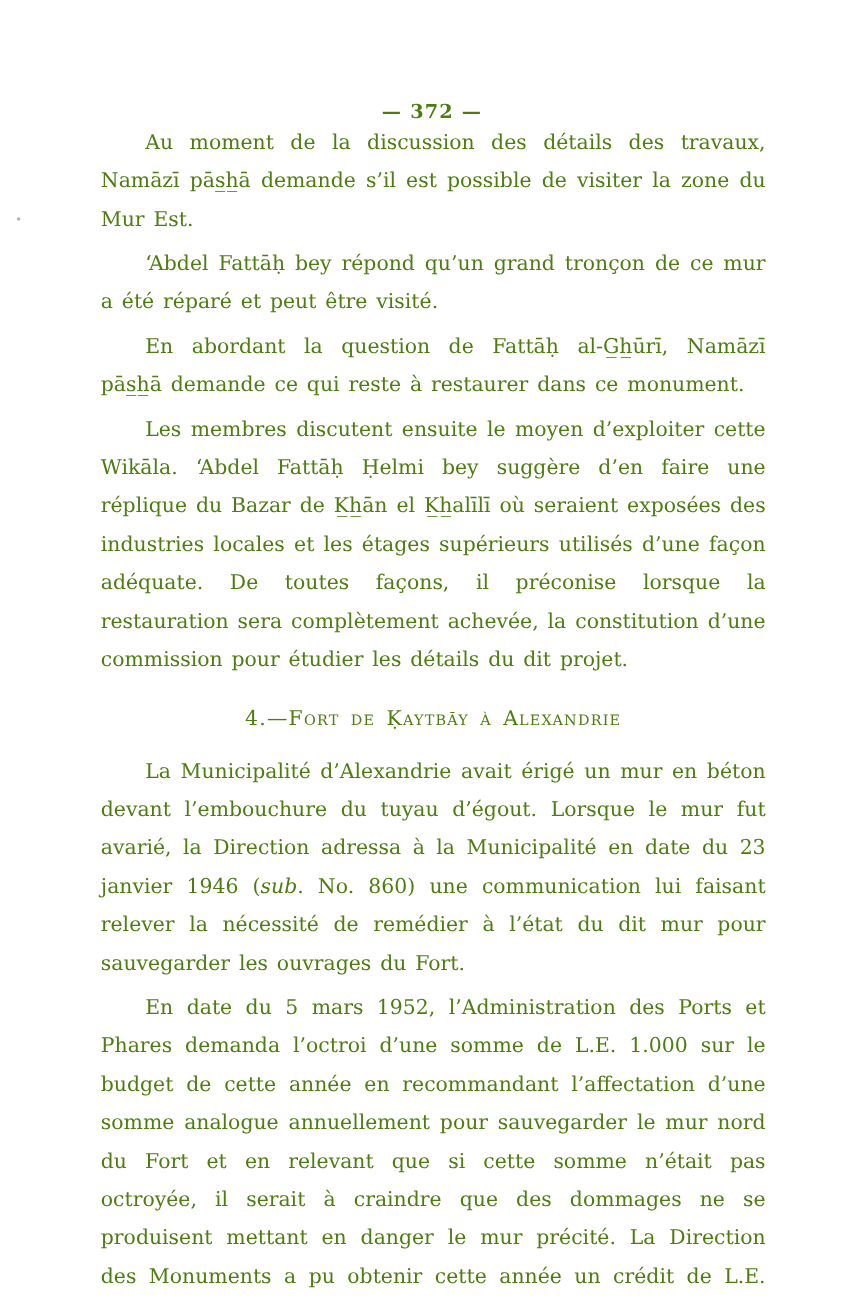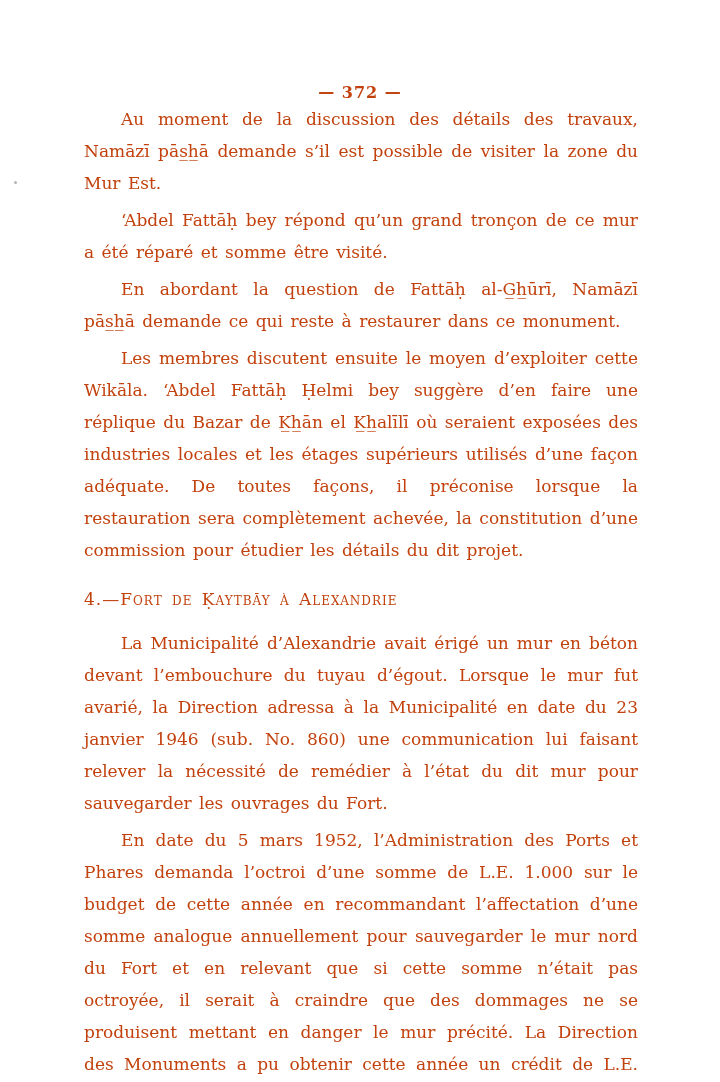--- a/index.html
+++ b/index.html
@@ -7,21 +7,21 @@
     padding: 0;
     background: #ffffff;
   }
   .page {
     position: relative;
     width: 720px;
     height: 1082px;
     background: #ffffff;
     overflow: hidden;
     font-family: "DejaVu Serif", "Liberation Serif", serif;
-    color: #c2410c;
+    color: #4d7c0f;
   }
   .page-number {
     position: absolute;
     top: 83px;
     left: 0;
     width: 100%;
     text-align: center;
     font-size: 16px;
     font-weight: bold;
     letter-spacing: 1px;
@@ -39,43 +39,45 @@
   .para {
     margin: 0 0 5px 0;
     text-indent: 37px;
   }
   .heading {
     margin: 17px 0 12px 0;
     font-size: 17px;
     font-weight: normal;
     font-variant: small-caps;
     letter-spacing: 1px;
+    text-align: center;
     text-indent: 0;
     word-spacing: 3px;
   }
   .it {
+    font-style: italic;
   }
   .speck {
     position: absolute;
     left: 14px;
     top: 181px;
     width: 3px;
     height: 3px;
     background: #b5b5b5;
     border-radius: 50%;
   }
 </style>
 </head>
 <body>
 
 <div class="page">
   <div class="speck"></div>
   <div class="page-number">— 372 —</div>
   <div class="text-block">
       <p class="para"><span>Au moment de la discussion des détails des travaux, Namāzī pās̲h̲ā demande s’il est possible de visiter la zone du Mur Est.</span></p>
-      <p class="para"><span>‘Abdel Fattāḥ bey répond qu’un grand tronçon de ce mur a été réparé et somme être visité.</span></p>
+      <p class="para"><span>‘Abdel Fattāḥ bey répond qu’un grand tronçon de ce mur a été réparé et peut être visité.</span></p>
       <p class="para"><span>En abordant la question de Fattāḥ al-G̲h̲ūrī, Namāzī pās̲h̲ā demande ce qui reste à restaurer dans ce monument.</span></p>
       <p class="para"><span>Les membres discutent ensuite le moyen d’exploiter cette Wikāla. ‘Abdel Fattāḥ Ḥelmi bey suggère d’en faire une réplique du Bazar de K̲h̲ān el K̲h̲alīlī où seraient exposées des industries locales et les étages supérieurs utilisés d’une façon adéquate. De toutes façons, il préconise lorsque la restauration sera complètement achevée, la constitution d’une commission pour étudier les détails du dit projet.</span></p>
       <h2 class="heading">4.—Fort de Ḳaytbāy à Alexandrie</h2>
       <p class="para"><span>La Municipalité d’Alexandrie avait érigé un mur en béton devant l’embouchure du tuyau d’égout. Lorsque le mur fut avarié, la Direction adressa à la Municipalité en date du 23 janvier 1946 (</span><span class="it">sub</span><span>. No. 860) une communication lui faisant relever la nécessité de remédier à l’état du dit mur pour sauvegarder les ouvrages du Fort.</span></p>
       <p class="para"><span>En date du 5 mars 1952, l’Administration des Ports et Phares demanda l’octroi d’une somme de L.E. 1.000 sur le budget de cette année en recommandant l’affectation d’une somme analogue annuellement pour sauvegarder le mur nord du Fort et en relevant que si cette somme n’était pas octroyée, il serait à craindre que des dommages ne se produisent mettant en danger le mur précité. La Direction des Monuments a pu obtenir cette année un crédit de L.E. 5.000 pour les travaux du Fort.</span></p>
     </div>
 </div>
 
 </body></html>

